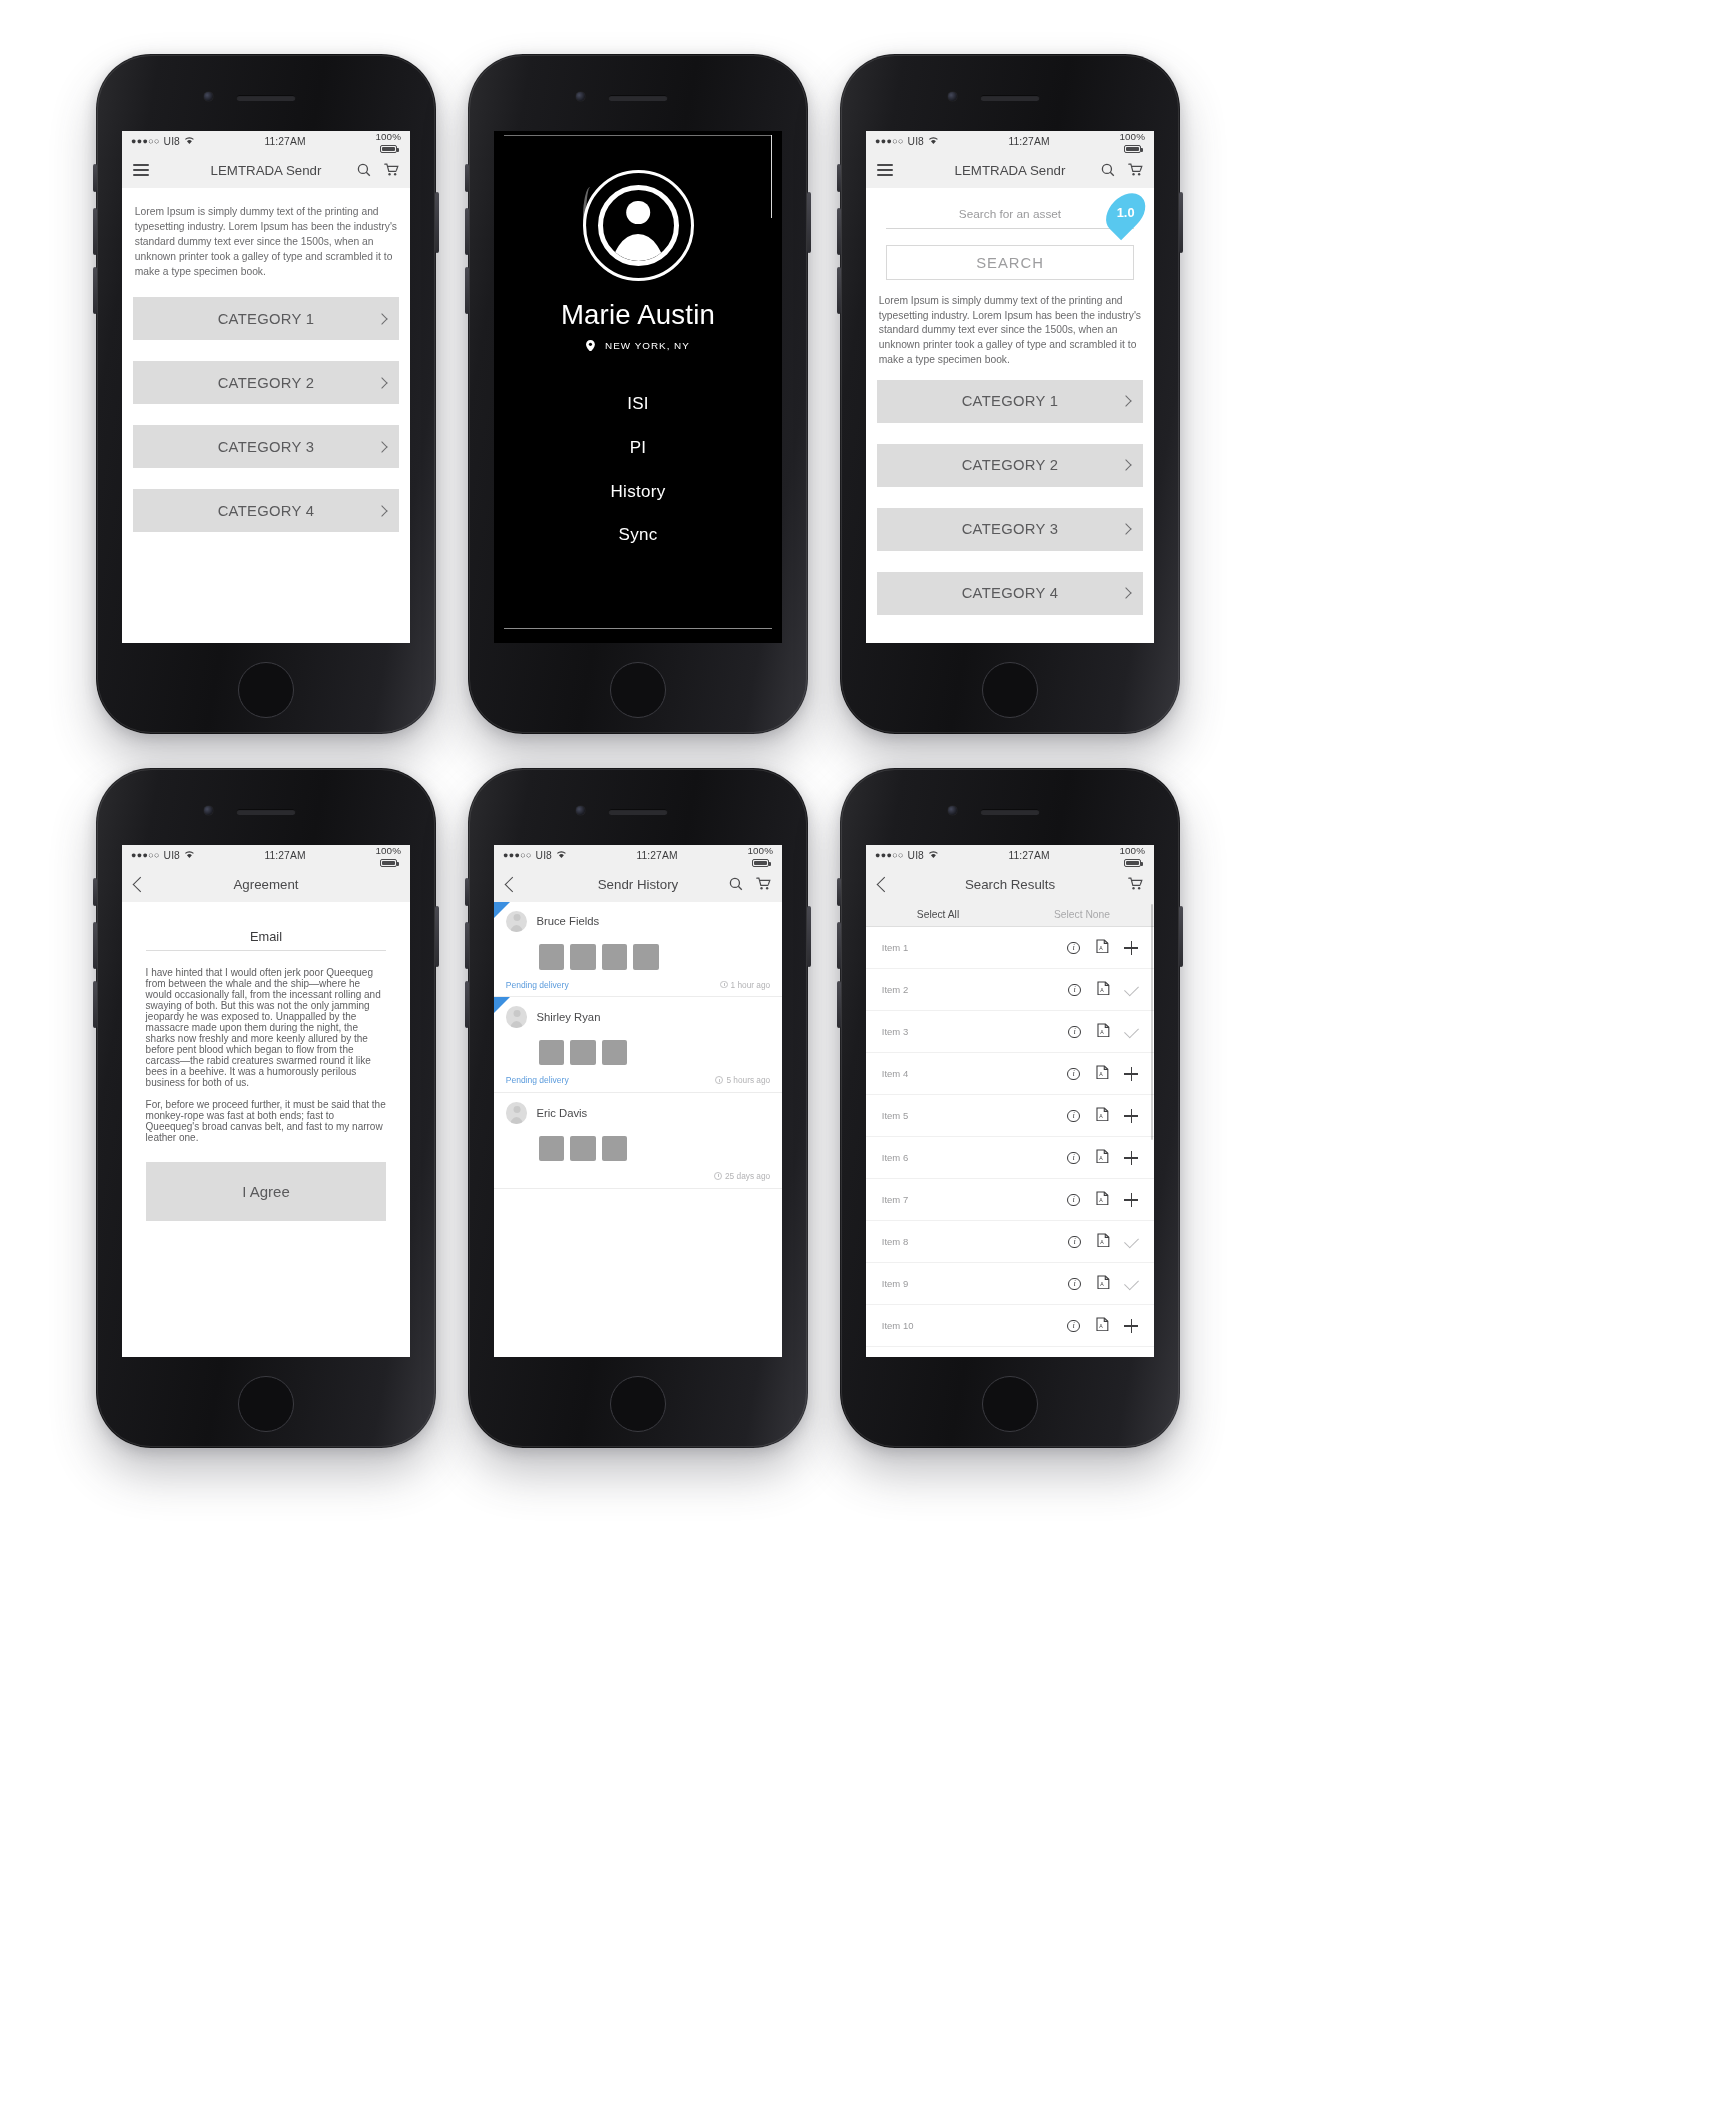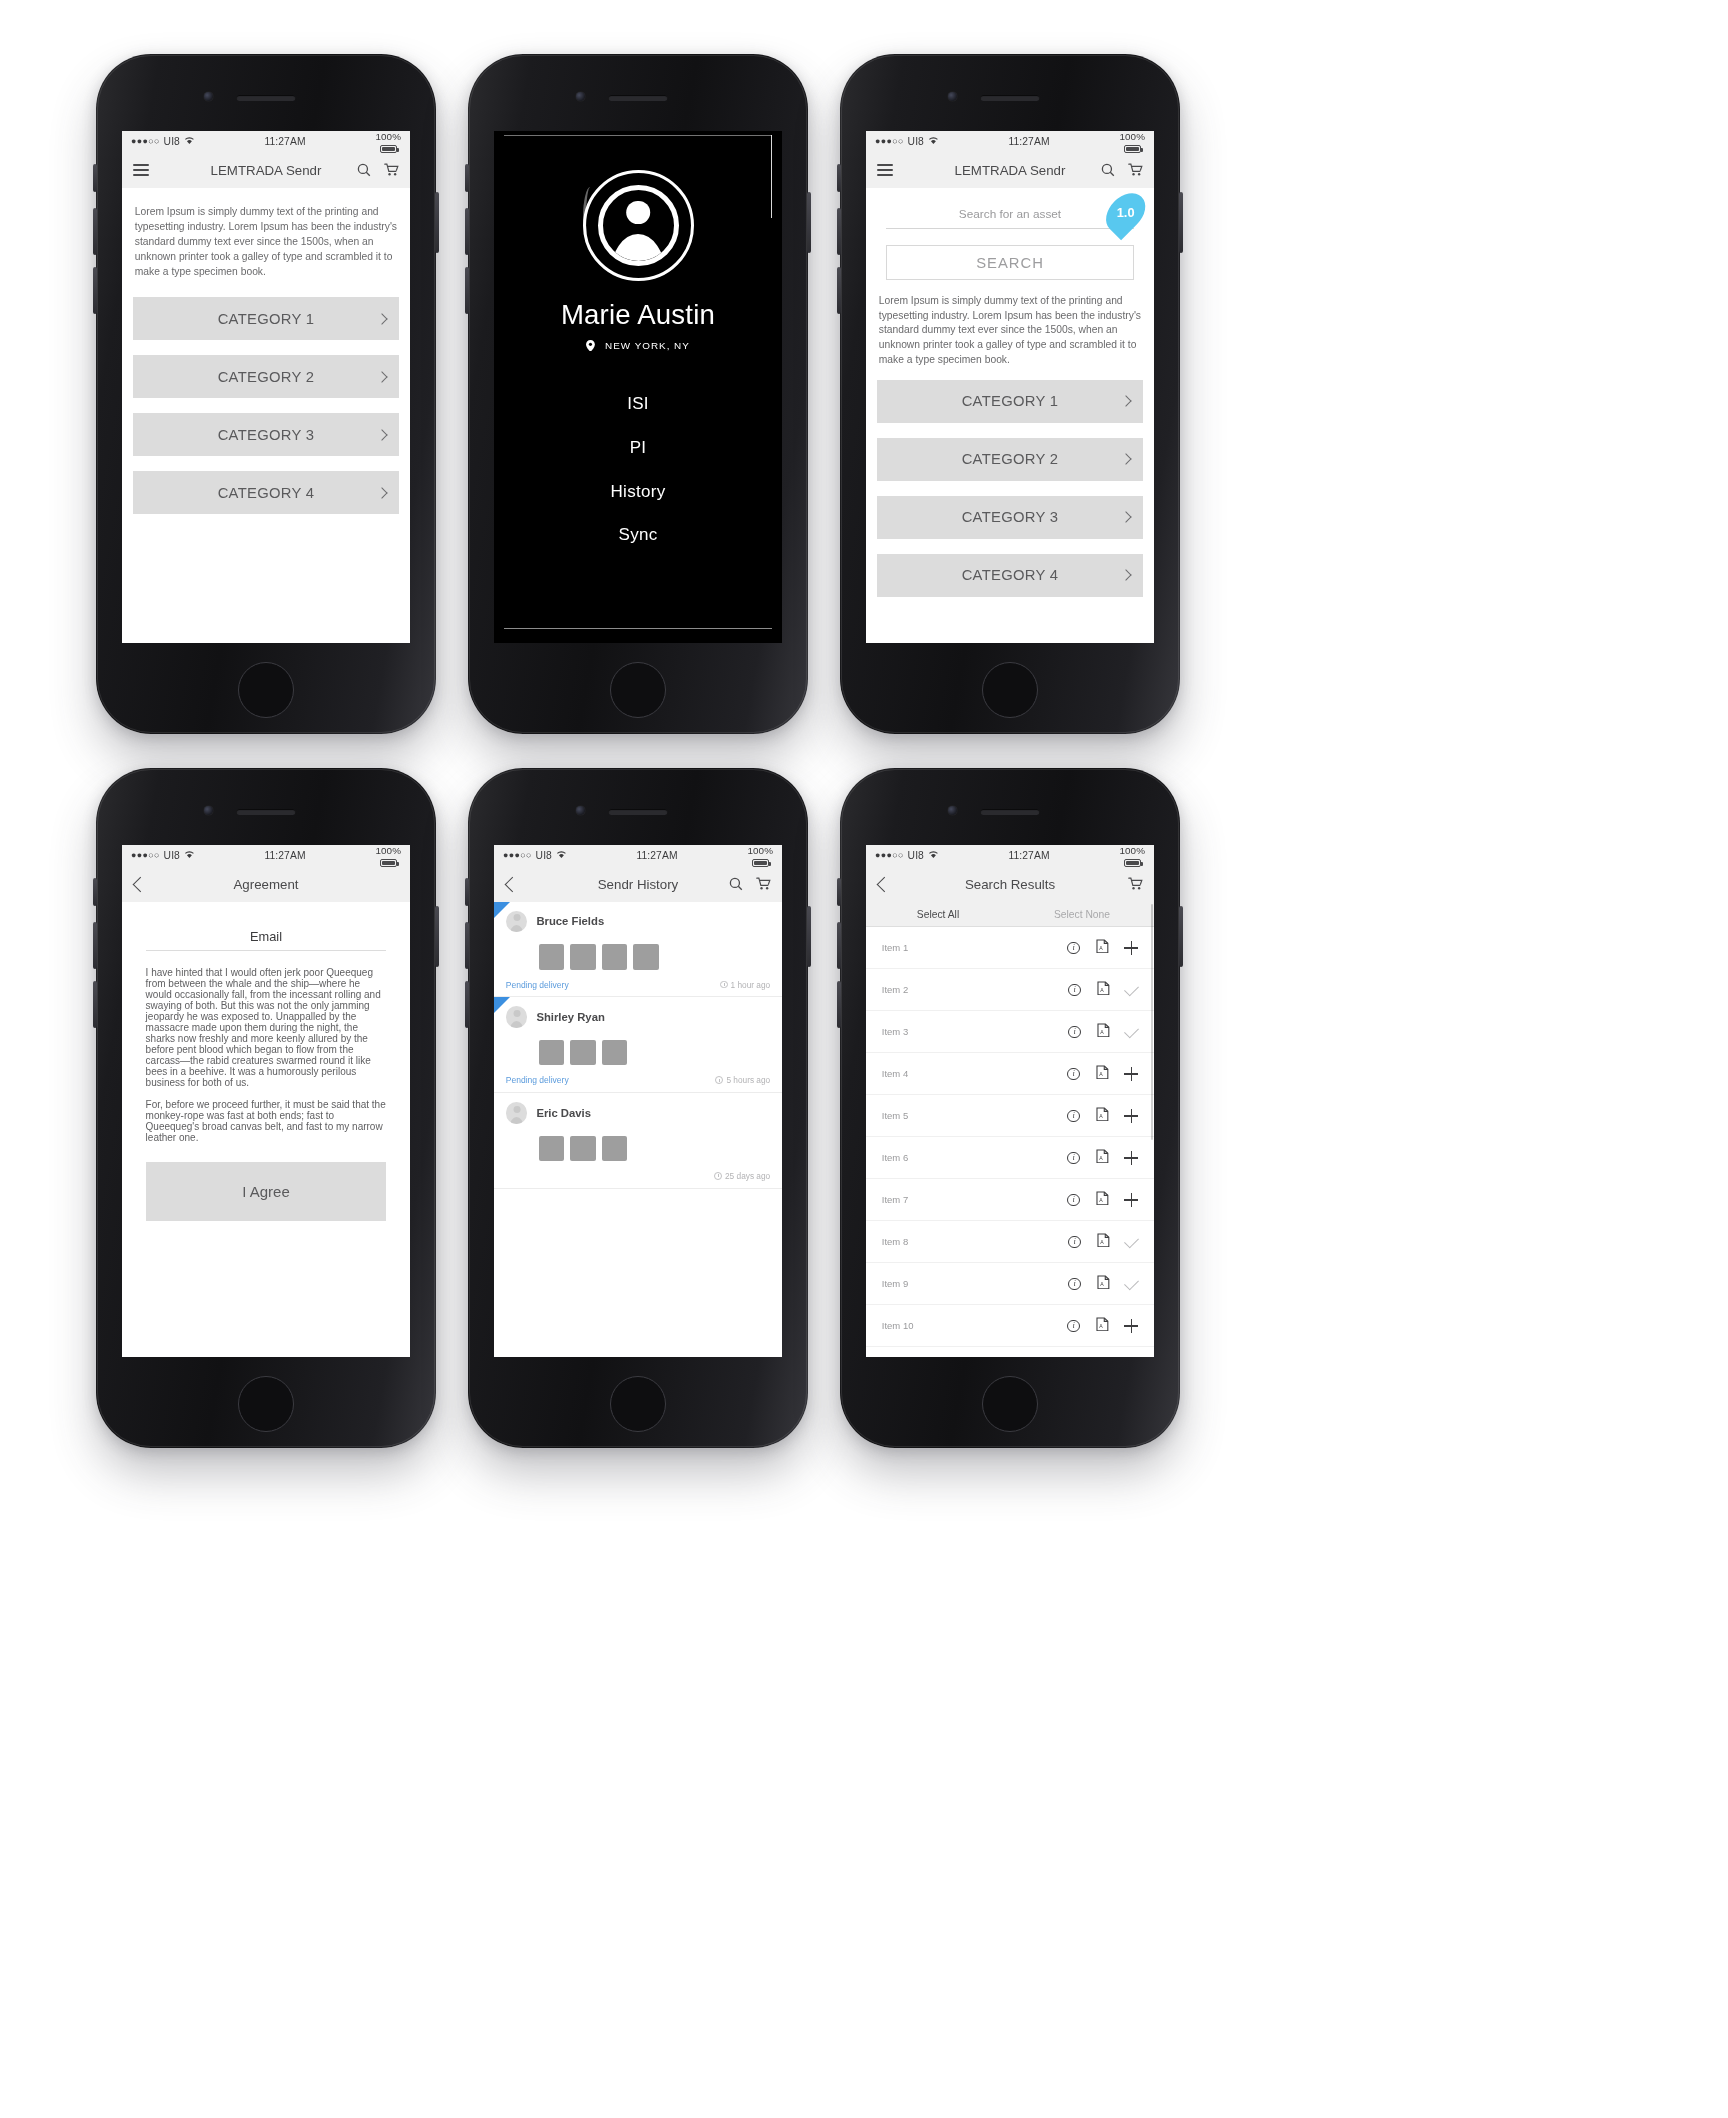--- a/index.html
+++ b/index.html
@@ -143,21 +143,21 @@
   .lorem {
     font-size: 10.3px;
     line-height: 14.8px;
     color: #6a6a6c;
     padding: 17.7px 12.8px 0 12.8px;
   }
   .cat-list { padding: 17.7px 10.8px 0 10.8px; }
   .cat-btn {
     background: #dcdcdc;
     height: 43px;
-    margin-bottom: 15px;
+    margin-bottom: 21px;
     display: flex;
     align-items: center;
     justify-content: center;
     position: relative;
     font-size: 14.8px;
     color: #5a5a5c;
     letter-spacing: 0.3px;
   }
   .cat-btn .chev {
     position: absolute; right: 13.8px;
@@ -299,21 +299,21 @@
     position: relative;
     border-bottom: 1px solid #ececec;
     padding: 8.9px 11.8px 6.9px 11.8px;
   }
   .flag {
     position: absolute; left: 0; top: 0;
     width: 0; height: 0;
     border-top: 16.7px solid #3b8fe0;
     border-right: 16.7px solid transparent;
   }
-  .hist-head { display: flex; align-items: center; gap: 8.9px; font-weight: bold; }
+  .hist-head { display: flex; align-items: center; gap: 8.9px; }
   .hist-av {
     width: 21.7px; height: 21.7px; border-radius: 50%;
     background: #dcdcdc; position: relative; overflow: hidden; flex: none;
   }
   .hist-av::before {
     content: ""; position: absolute; top: 3.9px; left: 50%;
     transform: translateX(-50%);
     width: 6.9px; height: 6.9px; border-radius: 50%; background: #c9c9c9;
   }
   .hist-av::after {

